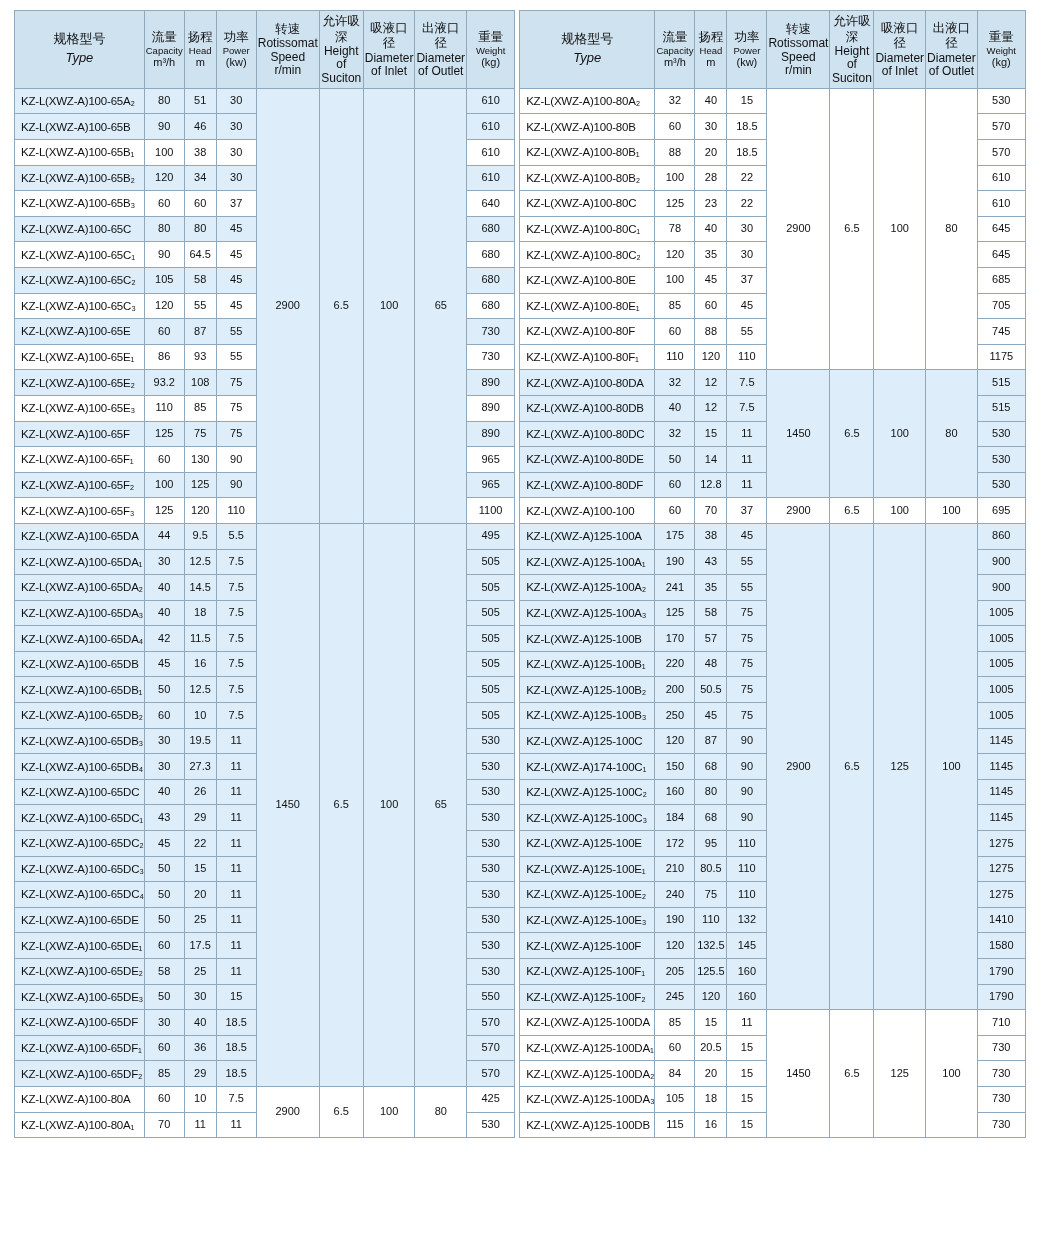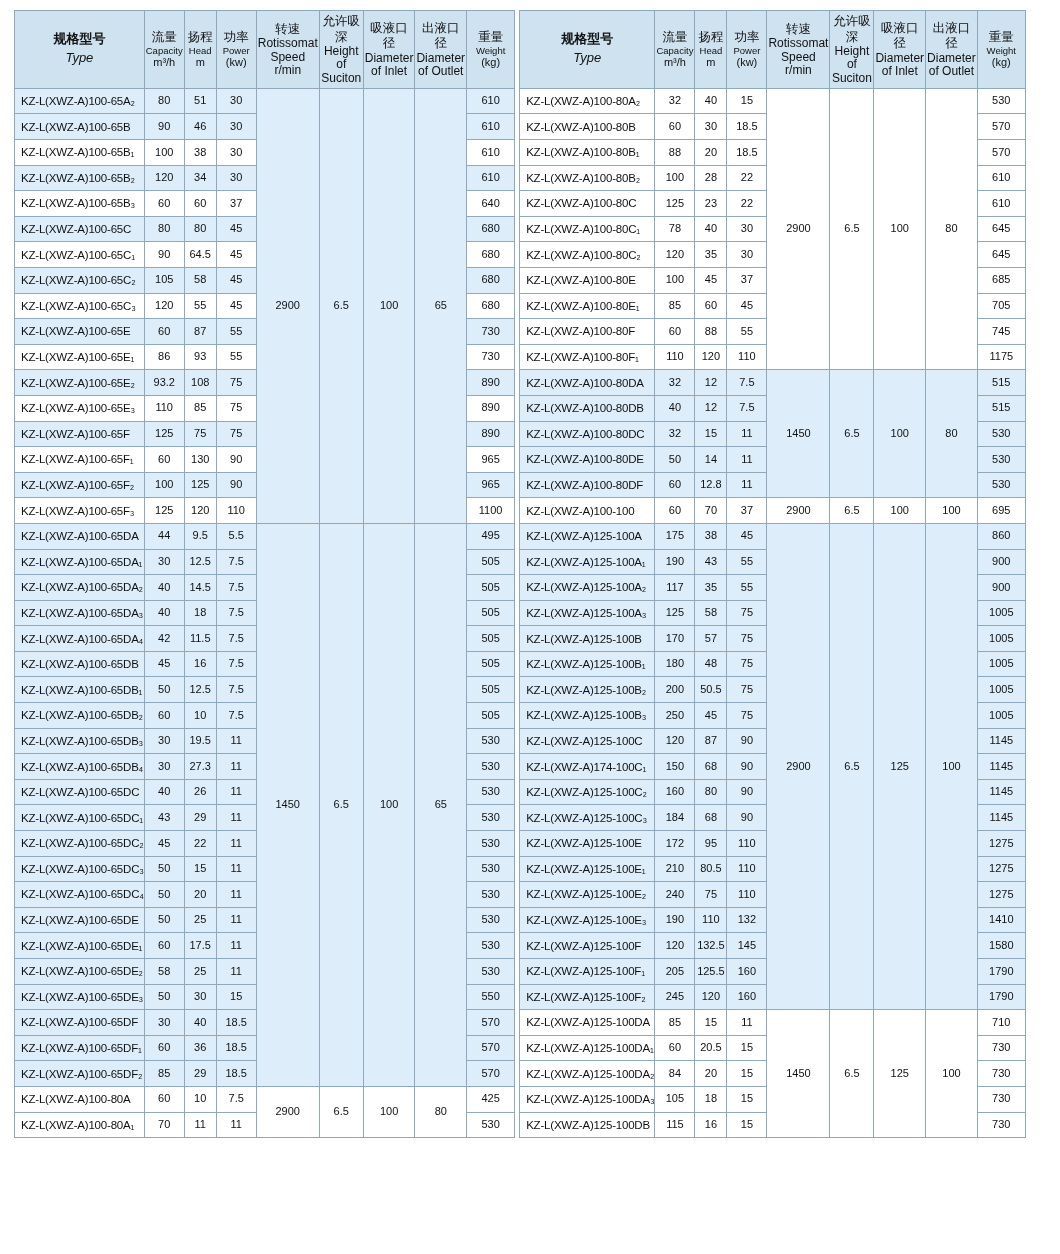--- a/index.html
+++ b/index.html
@@ -8,21 +8,21 @@
   .wrap{display:flex;gap:4px;}
   table{border-collapse:collapse;table-layout:fixed;}
   td,th{border:1px solid #8fa8bb;text-align:center;vertical-align:middle;font-size:11px;line-height:1.05;padding:0;}
   thead td{background:#cfe2f0;font-weight:bold;}
   tbody td{background:#ddeefa;height:24.6px;}
   tbody tr.white td{background:#ffffff;}
   td.type{text-align:left;padding-left:6px;font-size:11.5px;letter-spacing:-0.2px;white-space:nowrap;}
   .hdr-cn{font-size:12.5px;font-weight:normal;display:block;line-height:1.25;}
   .hdr-en{font-size:9.5px;display:block;line-height:1.12;font-weight:normal;}
   .hdr-unit{font-size:11px;display:block;line-height:1.15;font-weight:normal;}
-  .hdr-big-cn{font-size:13px;font-weight:bold;display:block;line-height:1.3;}
+  .hdr-big-cn{font-size:13px;font-weight:normal;display:block;line-height:1.3;}
   .hdr-big-en{font-size:13px;display:block;line-height:1.5;font-weight:normal;font-style:italic;}
   .th-cell{padding:3px 1px;}
   .sm{font-size:12px;line-height:1.1;display:block;font-weight:normal;}
   .merged{background:#ddeefa;}
 </style>
 </head>
 <body>
 
 <div class="page">
   <div class="wrap">
@@ -589,42 +589,42 @@
           </tr>
           <tr>
             <td class="type">KZ-L(XWZ-A)125-100A₁</td>
             <td>190</td>
             <td>43</td>
             <td>55</td>
             <td>900</td>
           </tr>
           <tr>
             <td class="type">KZ-L(XWZ-A)125-100A₂</td>
-            <td>117</td>
+            <td>241</td>
             <td>35</td>
             <td>55</td>
             <td>900</td>
           </tr>
           <tr>
             <td class="type">KZ-L(XWZ-A)125-100A₃</td>
             <td>125</td>
             <td>58</td>
             <td>75</td>
             <td>1005</td>
           </tr>
           <tr>
             <td class="type">KZ-L(XWZ-A)125-100B</td>
             <td>170</td>
             <td>57</td>
             <td>75</td>
             <td>1005</td>
           </tr>
           <tr>
             <td class="type">KZ-L(XWZ-A)125-100B₁</td>
-            <td>180</td>
+            <td>220</td>
             <td>48</td>
             <td>75</td>
             <td>1005</td>
           </tr>
           <tr>
             <td class="type">KZ-L(XWZ-A)125-100B₂</td>
             <td>200</td>
             <td>50.5</td>
             <td>75</td>
             <td>1005</td>

